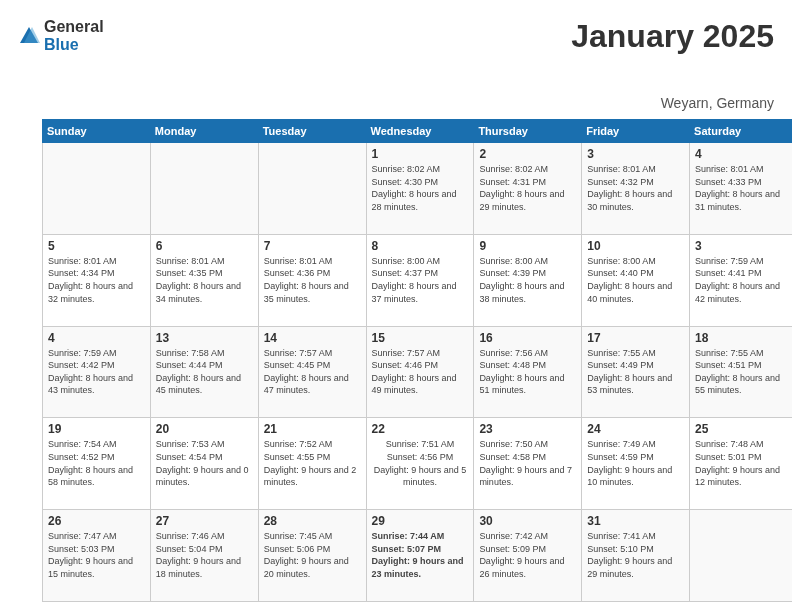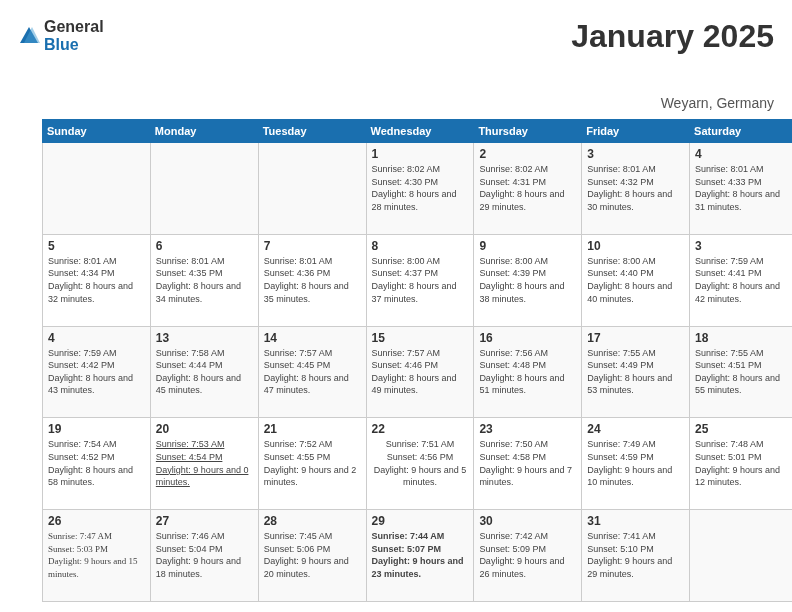--- a/index.html
+++ b/index.html
@@ -258,21 +258,21 @@
         </tr>
         <tr>
           <td>
             <span class="day-number">19</span>
             <div class="day-detail" style="white-space: pre-line;">Sunrise: 7:54 AM
 Sunset: 4:52 PM
 Daylight: 8 hours and 58 minutes.</div>
           </td>
           <td>
             <span class="day-number">20</span>
-            <div class="day-detail" style="white-space: pre-line; text-decoration: underline;">Sunrise: 7:53 AM
+            <div class="day-detail" style="white-space: pre-line;">Sunrise: 7:53 AM
 Sunset: 4:54 PM
 Daylight: 9 hours and 0 minutes.</div>
           </td>
           <td>
             <span class="day-number">21</span>
             <div class="day-detail" style="white-space: pre-line;">Sunrise: 7:52 AM
 Sunset: 4:55 PM
 Daylight: 9 hours and 2 minutes.</div>
           </td>
           <td>
@@ -296,21 +296,21 @@
           <td>
             <span class="day-number">25</span>
             <div class="day-detail" style="white-space: pre-line;">Sunrise: 7:48 AM
 Sunset: 5:01 PM
 Daylight: 9 hours and 12 minutes.</div>
           </td>
         </tr>
         <tr>
           <td>
             <span class="day-number">26</span>
-            <div class="day-detail" style="white-space: pre-line; font-family: Liberation Serif, serif;">Sunrise: 7:47 AM
+            <div class="day-detail" style="white-space: pre-line;">Sunrise: 7:47 AM
 Sunset: 5:03 PM
 Daylight: 9 hours and 15 minutes.</div>
           </td>
           <td>
             <span class="day-number">27</span>
             <div class="day-detail" style="white-space: pre-line;">Sunrise: 7:46 AM
 Sunset: 5:04 PM
 Daylight: 9 hours and 18 minutes.</div>
           </td>
           <td>

